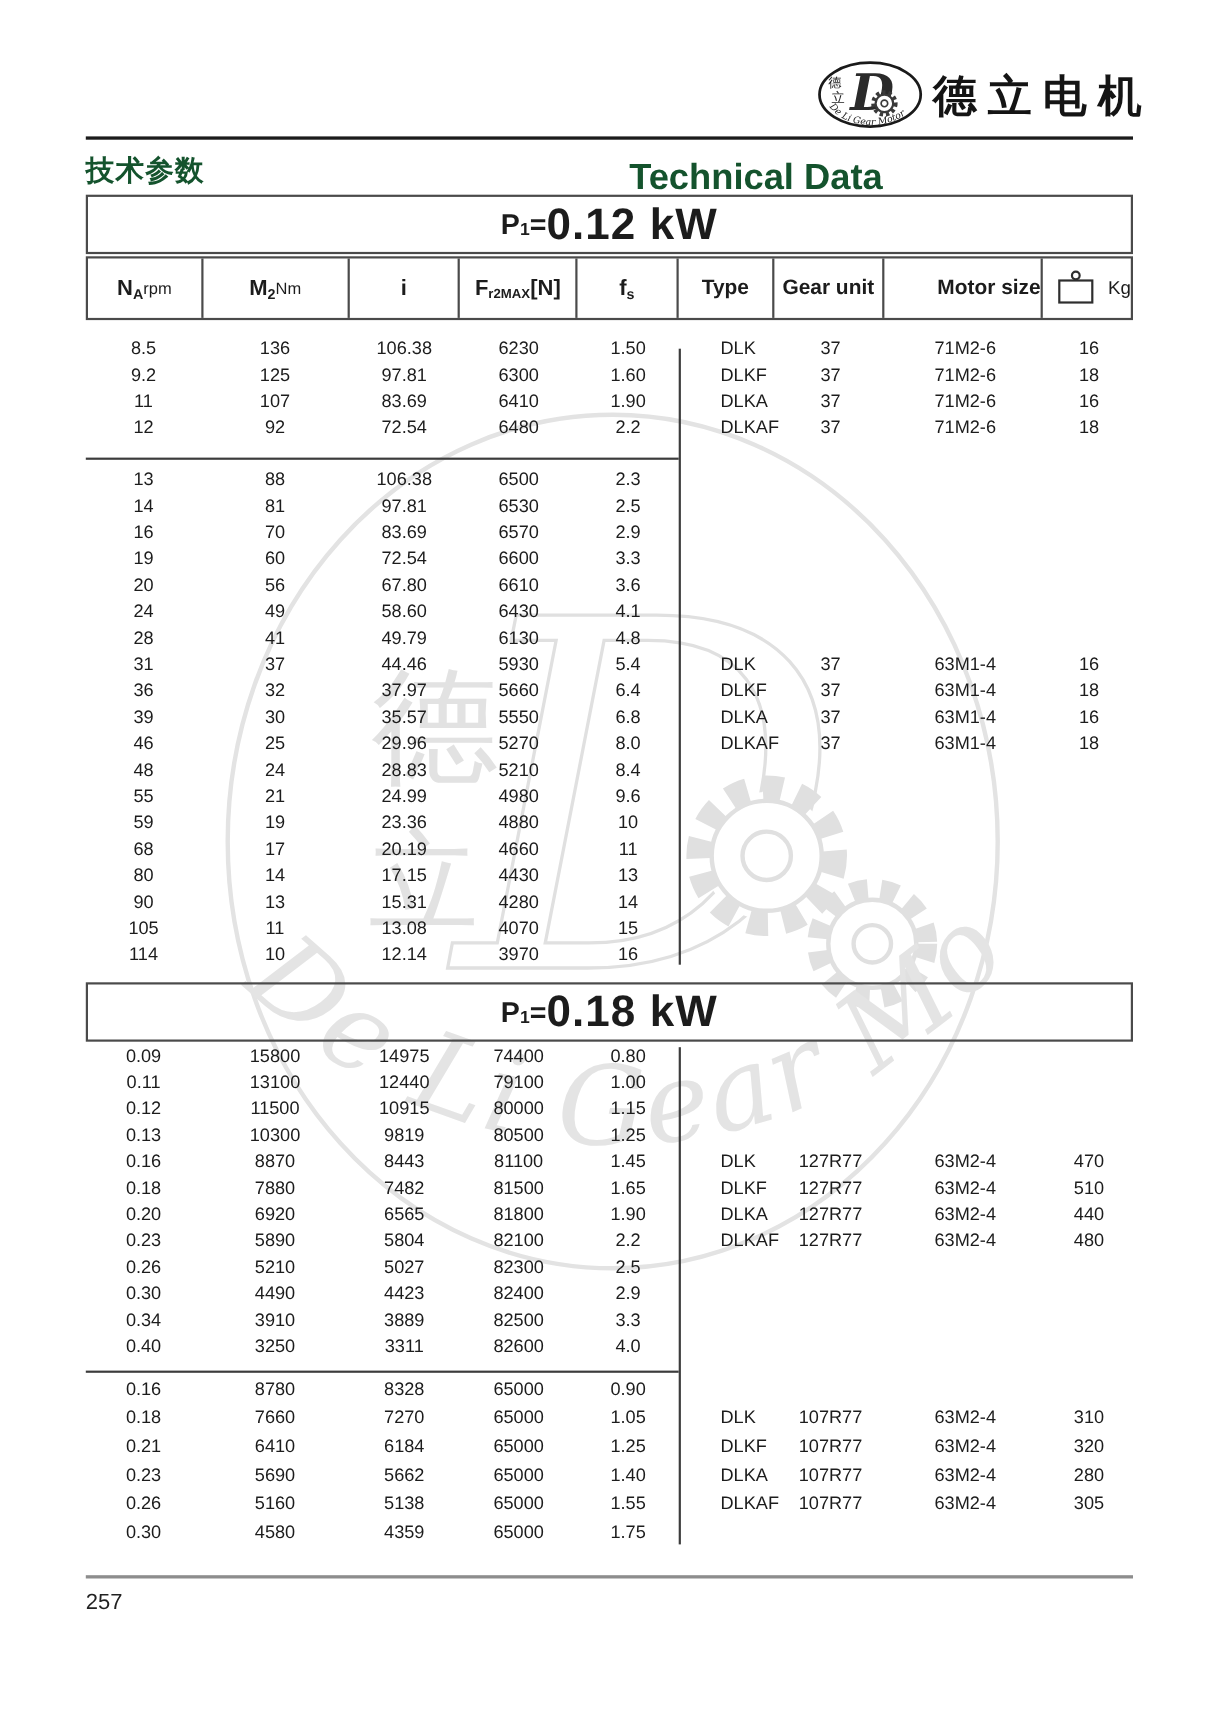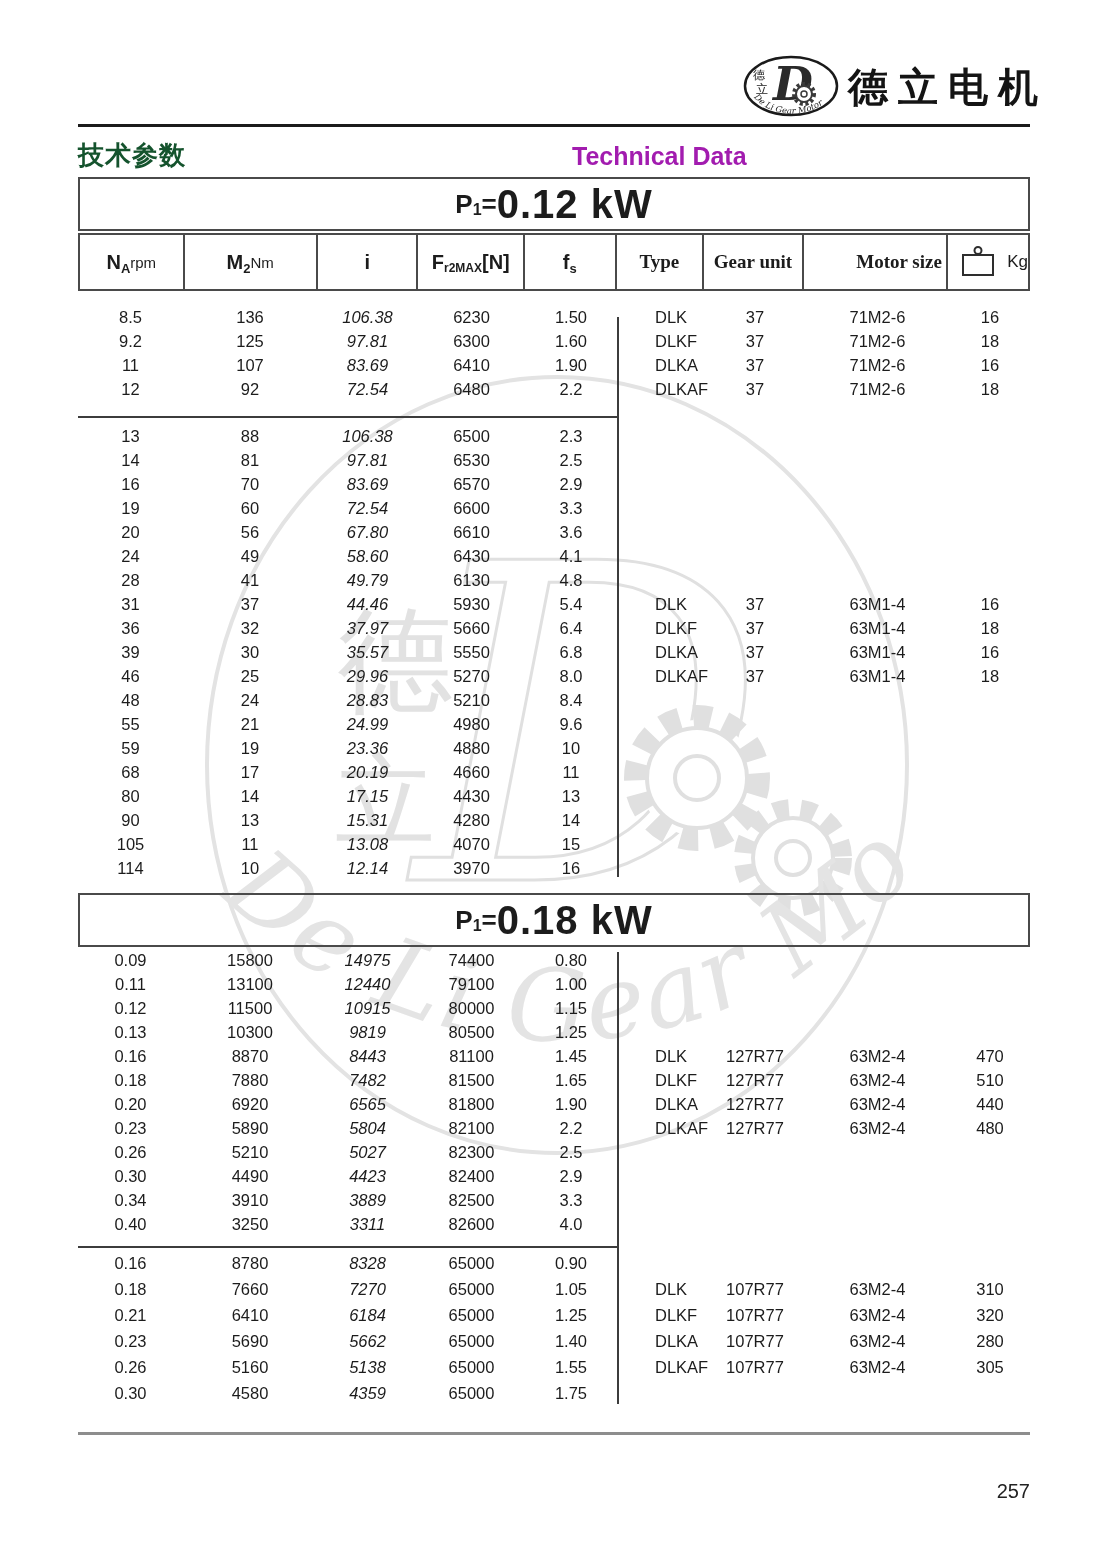--- a/index.html
+++ b/index.html
@@ -8,60 +8,60 @@
   .abs{position:absolute;}
 
   
   .toprule{left:78px;top:124px;width:952px;height:3px;background:#1b1b1b;}
   .bottomrule{left:78px;top:1432px;width:952px;height:3px;background:#8d8d8d;}
   .hsep{left:78px;width:539px;height:2px;background:#3c3c3c;}
   .vsep{width:2px;background:#3c3c3c;}
 
   
   .title-cn{left:78px;top:138px;font-size:26px;font-weight:600;letter-spacing:1px;color:#14532d;}
-  .title-en{left:572px;top:142px;font-size:25px;font-weight:bold;color:#a21caf;}
+  .title-en{left:572px;top:142px;font-size:33px;font-weight:bold;color:#14532d;}
 
   
   .kw-box{left:78px;width:952px;height:54px;border:2px solid #4a4a4a;box-sizing:border-box;
           display:flex;align-items:center;justify-content:center;background:transparent;}
   .kwp{font-size:26px;font-weight:bold;}
   .kwsub{font-size:16px;font-weight:bold;position:relative;top:6px;}
   .kwv{font-size:40px;font-weight:bold;letter-spacing:1px;}
 
   
   .htable{left:78px;top:233px;width:952px;height:58px;border:2px solid #4a4a4a;box-sizing:border-box;
           display:flex;}
   .hcell{box-sizing:border-box;border-right:2px solid #4a4a4a;display:flex;flex-direction:row;
          justify-content:center;align-items:center;line-height:1.05;}
   .hcell:last-child{border-right:none;}
   .hmain{font-size:20px;font-weight:bold;}
   .hsub{font-size:13px;font-weight:bold;position:relative;top:4px;}
   .hsub-sm{font-size:12px;font-weight:bold;position:relative;top:3px;}
   .hunit{font-size:15px;margin-top:2px;}
-  .hlabel{font-size:19px;font-weight:bold;white-space:nowrap;font-family:Liberation Serif, serif;}
+  .hlabel{font-size:19px;font-weight:bold;white-space:nowrap;}
   .wicon{position:relative;width:28px;height:18px;border:2px solid #2e2e2e;display:block;margin:7px auto 1px;}
   .wicon::before{content:"";position:absolute;left:50%;top:-10px;transform:translateX(-50%);
                  width:5px;height:5px;border:2px solid #2e2e2e;border-radius:50%;}
   .kg-label{font-size:17px;}
 
   
   .w-na{width:105px;} .w-m2{width:134px;} .w-i{width:101px;} .w-fr{width:107px;} .w-fs{width:92px;}
   .w-type{width:88px;} .w-gear{width:100px;} .w-motor{width:145px;padding-left:48px;} .w-kg{width:80px;}
 
   
   .rows{width:952px;}
   .trow{display:flex;height:24px;line-height:24px;}
   .rows-lg .trow{height:26px;line-height:26px;}
   .cell{font-size:16.5px;text-align:center;white-space:nowrap;}
-  .c-na{width:105px;} .c-m2{width:134px;} .c-i{width:101px;font-style:italic;} .c-fr{width:107px;} .c-fs{width:92px;}
+  .c-na{width:105px;} .c-m2{width:134px;} .c-i{width:101px;} .c-fr{width:107px;} .c-fs{width:92px;}
   .c-type{width:88px;text-align:left;padding-left:38px;box-sizing:border-box;}
   .c-gear{width:100px;} .c-motor{width:145px;} .c-kg{width:80px;}
 
   
-  .pagenum{left:78px;top:1480px;width:952px;text-align:right;font-size:20px;color:#222;}
+  .pagenum{left:78px;top:1446px;width:952px;text-align:left;font-size:20px;color:#222;}
 
   
   .brand-name{left:848px;top:60px;font-size:40px;font-weight:bold;letter-spacing:10px;
               font-family:"DejaVu Serif",serif;color:#141414;white-space:nowrap;}
 
   .wm{left:0;top:0;z-index:0;}
   .content{z-index:1;}
 </style>
 </head>
 <body>

